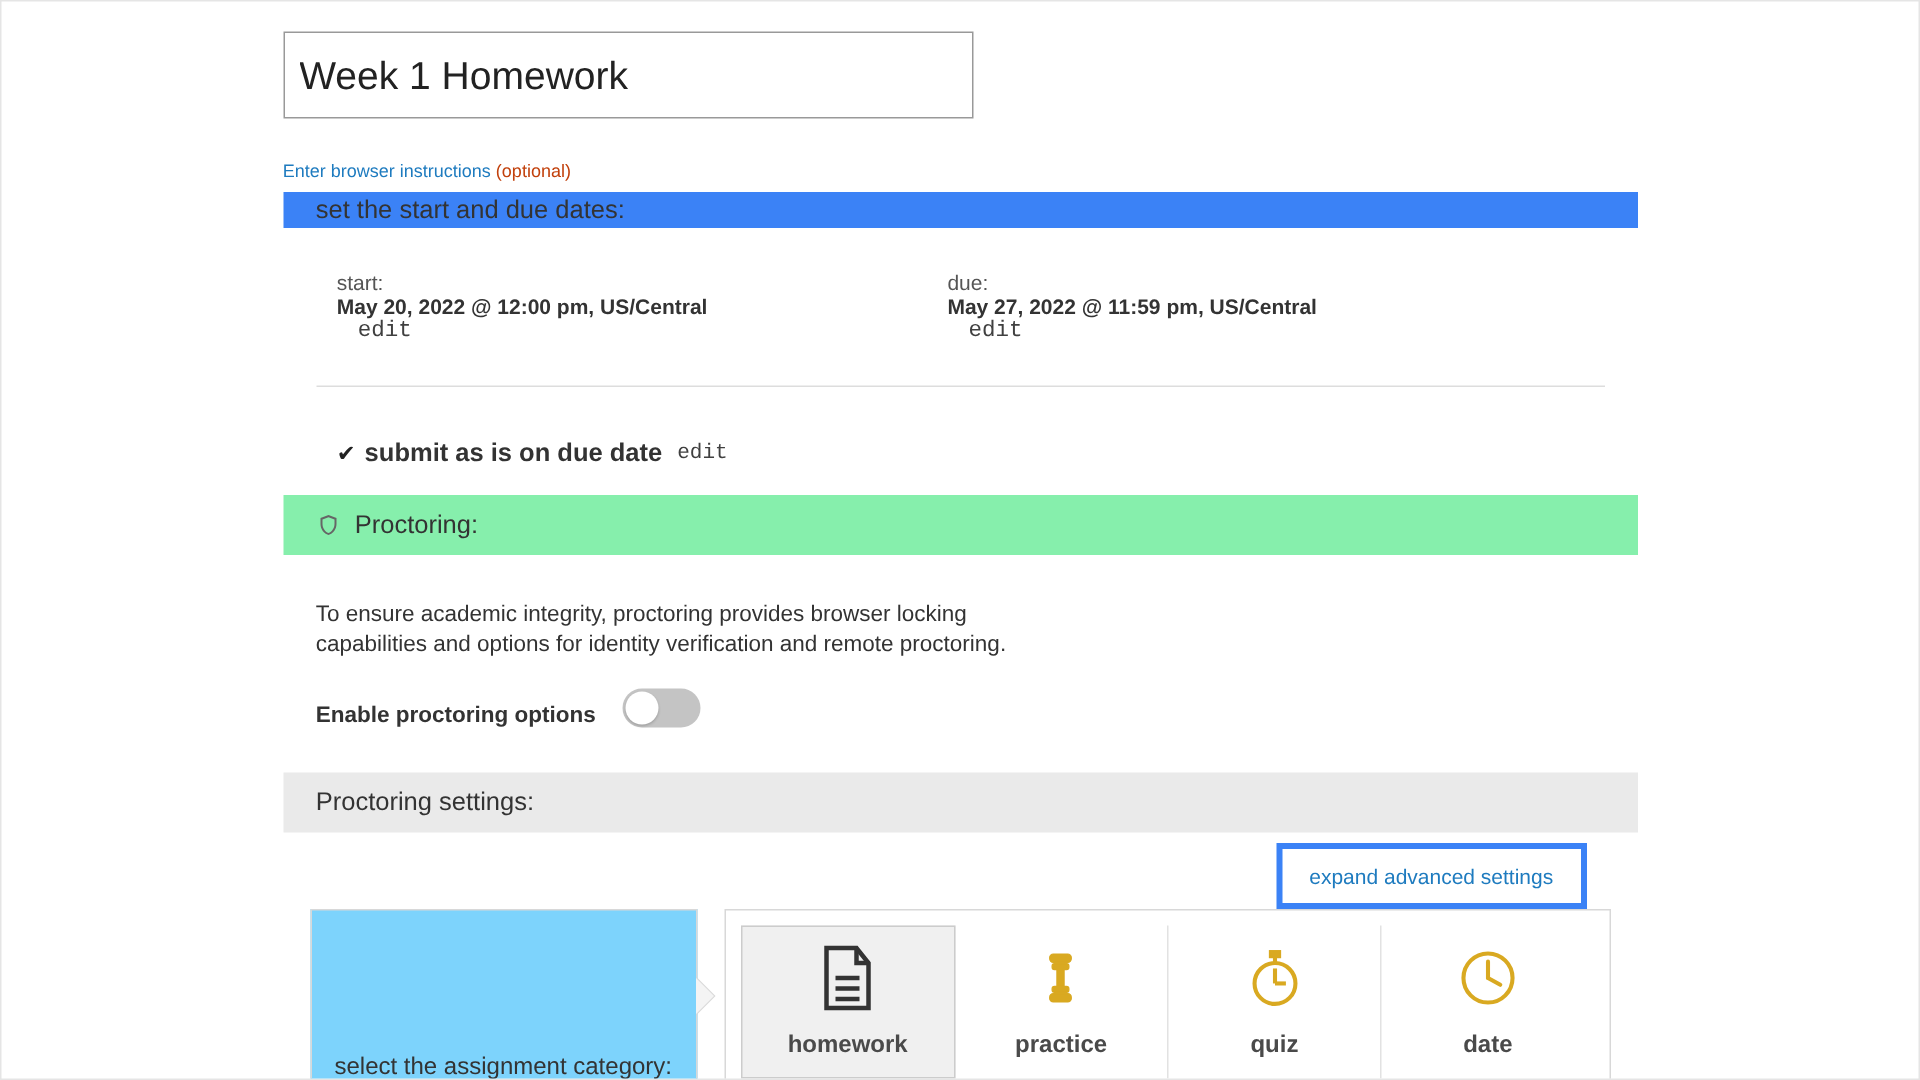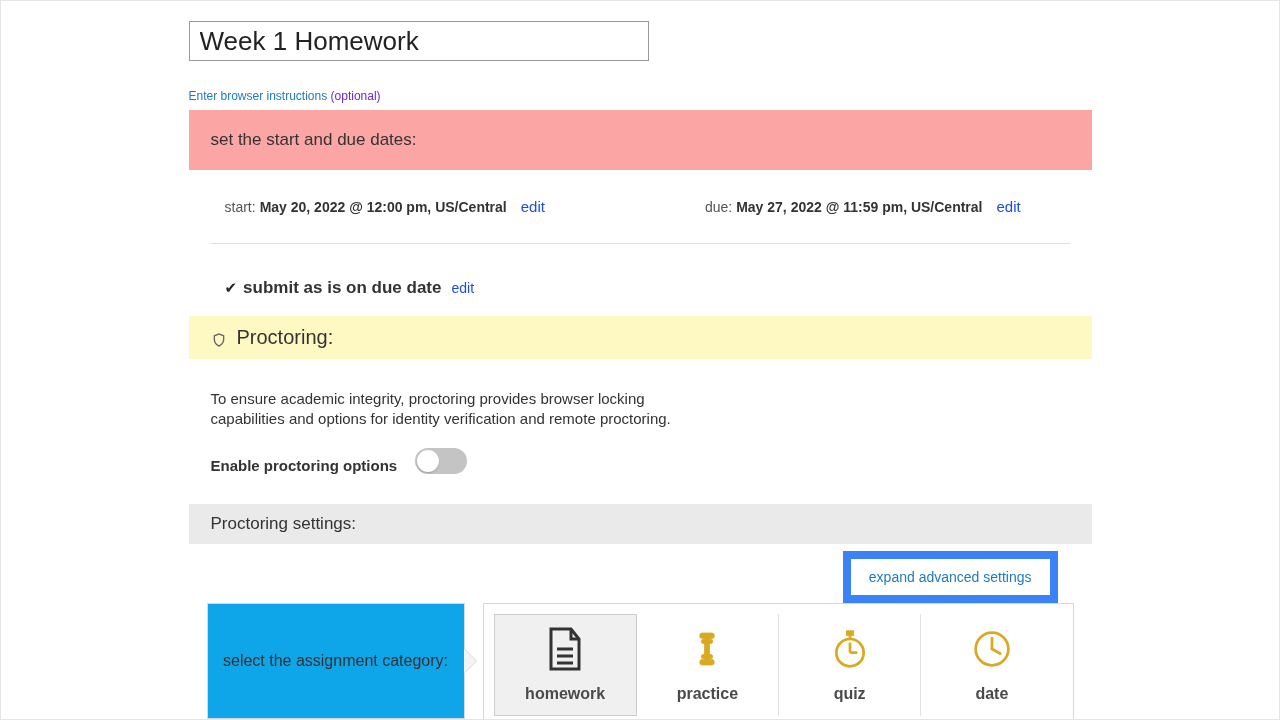--- a/index.html
+++ b/index.html
@@ -1,45 +1,45 @@
 <!DOCTYPE html>
 <html><head>
 <meta charset="utf-8">
 <style>
   * { box-sizing: border-box; margin: 0; padding: 0; }
   body { font-family: "Helvetica Neue", Arial, sans-serif; font-size: 14px; color: #333; background: #fff; border: 1px solid #e5e5e5; width: 1280px; height: 720px; overflow: hidden; }
   .container { width: 903px; margin: 0 auto; padding-top: 20px; }
-  .title-input { width: 460px; height: 40px; font-size: 26px; padding: 4px 10px; border: 1px solid #999; color: #222; font-weight: 400; }
+  .title-input { width: 460px; height: 58px; font-size: 26px; padding: 4px 10px; border: 1px solid #999; color: #222; font-weight: 400; }
   .instructions { margin-top: 28px; font-size: 12px; }
   .instructions a { color: #1e7bbf; text-decoration: none; }
-  .instructions .optional { color: #6d28d9; }
-  .section-header { background: #fca5a5; padding: 20px 22px; font-size: 17px; color: #333; margin-top: 7px; }
+  .instructions .optional { color: #c2410c; }
+  .section-header { background: #3b82f6; padding: 2px 22px; font-size: 17px; color: #333; margin-top: 7px; }
   .dates-row { display: flex; padding: 28px 36px 28px 36px;}
-  .date-block { display:flex; align-items:center; }
+  .date-block { display:flex; align-items:flex-start;flex-direction:column; }
   .date-block.due { margin-left: 160px; }
   .date-block .label { color: #555; margin-right:4px;}
   .date-block .value { font-weight: 600; color: #333; }
-  .edit-link { color: #1d4ed8; font-size: 15px; margin-left: 14px; cursor:pointer;}
+  .edit-link { color: #404040; font-size: 15px; margin-left: 14px; cursor:pointer;font-family:Liberation Mono, monospace;}
   .hr { border-top:1px solid #ddd; margin: 0 22px; }
   .submit-row { padding: 34px 20px 18px 36px; display:flex; align-items:center; }
   .check-icon { font-size:15px; margin-right:6px; color:#222;}
   .submit-text { font-size:17px; font-weight:600; color:#333; }
   .submit-row .edit-link { font-size:14px; margin-left:10px;}
-  .proctor-header { background:#fef9c3; padding:10px 22px; font-size:20px; color:#333; display:flex; align-items:center; }
+  .proctor-header { background:#86efac; padding:10px 22px; font-size:17px; color:#333; display:flex; align-items:center; }
   .shield-icon { width:16px; height:16px; margin-right:10px; display:inline-block;}
   .proctor-desc { padding: 30px 22px 0px 22px; font-size:15px; color:#333; line-height:1.35; max-width:520px;}
   .proctor-toggle-row { padding:18px 22px 30px 22px; display:flex; align-items:flex-end;}
   .toggle-label { font-weight:600; font-size:15px; margin-right:18px;}
   .toggle { width:52px; height:26px; border-radius:13px; background:#c4c4c4; position:relative; cursor:pointer;}
   .toggle-knob { width:22px; height:22px; border-radius:50%; background:#fff; position:absolute; top:2px; left:2px; box-shadow:0 1px 2px rgba(0,0,0,0.2);}
   .assign-header { width: 903px; background:#eaeaea; padding:10px 22px; font-size:17px; color:#333;}
   .advanced-wrap { display:flex; justify-content:flex-end; margin-top:7px; position:relative; padding-right:34px;}
-  .advanced-link { color:#1e7bbf; font-size:14px; cursor:pointer; padding:10px 18px; border:8px solid #3b82f6; background:#fff;}
+  .advanced-link { color:#1e7bbf; font-size:14px; cursor:pointer; padding:10px 18px; border:4px solid #3b82f6; background:#fff;}
   .category-row { display:flex; margin-top:0px; padding:0 18px 0 18px;}
-  .category-label-box { width:258px; height:116px; border:1px solid #d8d8d8; background:#0ea5e9; display:flex; align-items:center; justify-content:center; font-size:16px; color:#333; position:relative; margin-right:18px;}
+  .category-label-box { width:258px; height:116px; border:1px solid #d8d8d8; background:#7dd3fc; display:flex; align-items:flex-end; justify-content:center; font-size:16px; color:#333; position:relative; margin-right:18px;}
   .category-label-box::after { content:""; position:absolute; right:-12px; top:50%; transform:translateY(-50%); width:0; height:0; border-top:12px solid transparent; border-bottom:12px solid transparent; border-left:12px solid #f4f4f4;}
   .category-label-box::before { content:""; position:absolute; right:-13px; top:50%; transform:translateY(-50%); width:0; height:0; border-top:13px solid transparent; border-bottom:13px solid transparent; border-left:13px solid #d8d8d8;}
   .category-options { flex:1; height:124px; border:1px solid #d8d8d8; display:flex; padding:10px; }
   .cat-cell { flex:1; display:flex; flex-direction:column; align-items:center; justify-content:center; cursor:pointer; border-right:1px solid #e2e2e2; }
   .cat-cell:last-child { border-right:none;}
   .cat-cell.selected { background:#f0f0f0; border:1px solid #ccc;}
   .cat-icon { width:44px; height:44px; margin-bottom:14px; display:flex; align-items:center; justify-content:center;}
   .cat-label { font-size:16px; font-weight:600; color:#4a4a4a;}
   .gold { fill:#d9a921; stroke:#d9a921; }
   .hr-bottom { border-top:1px solid #ddd; margin: 22px 18px 0 18px;}

